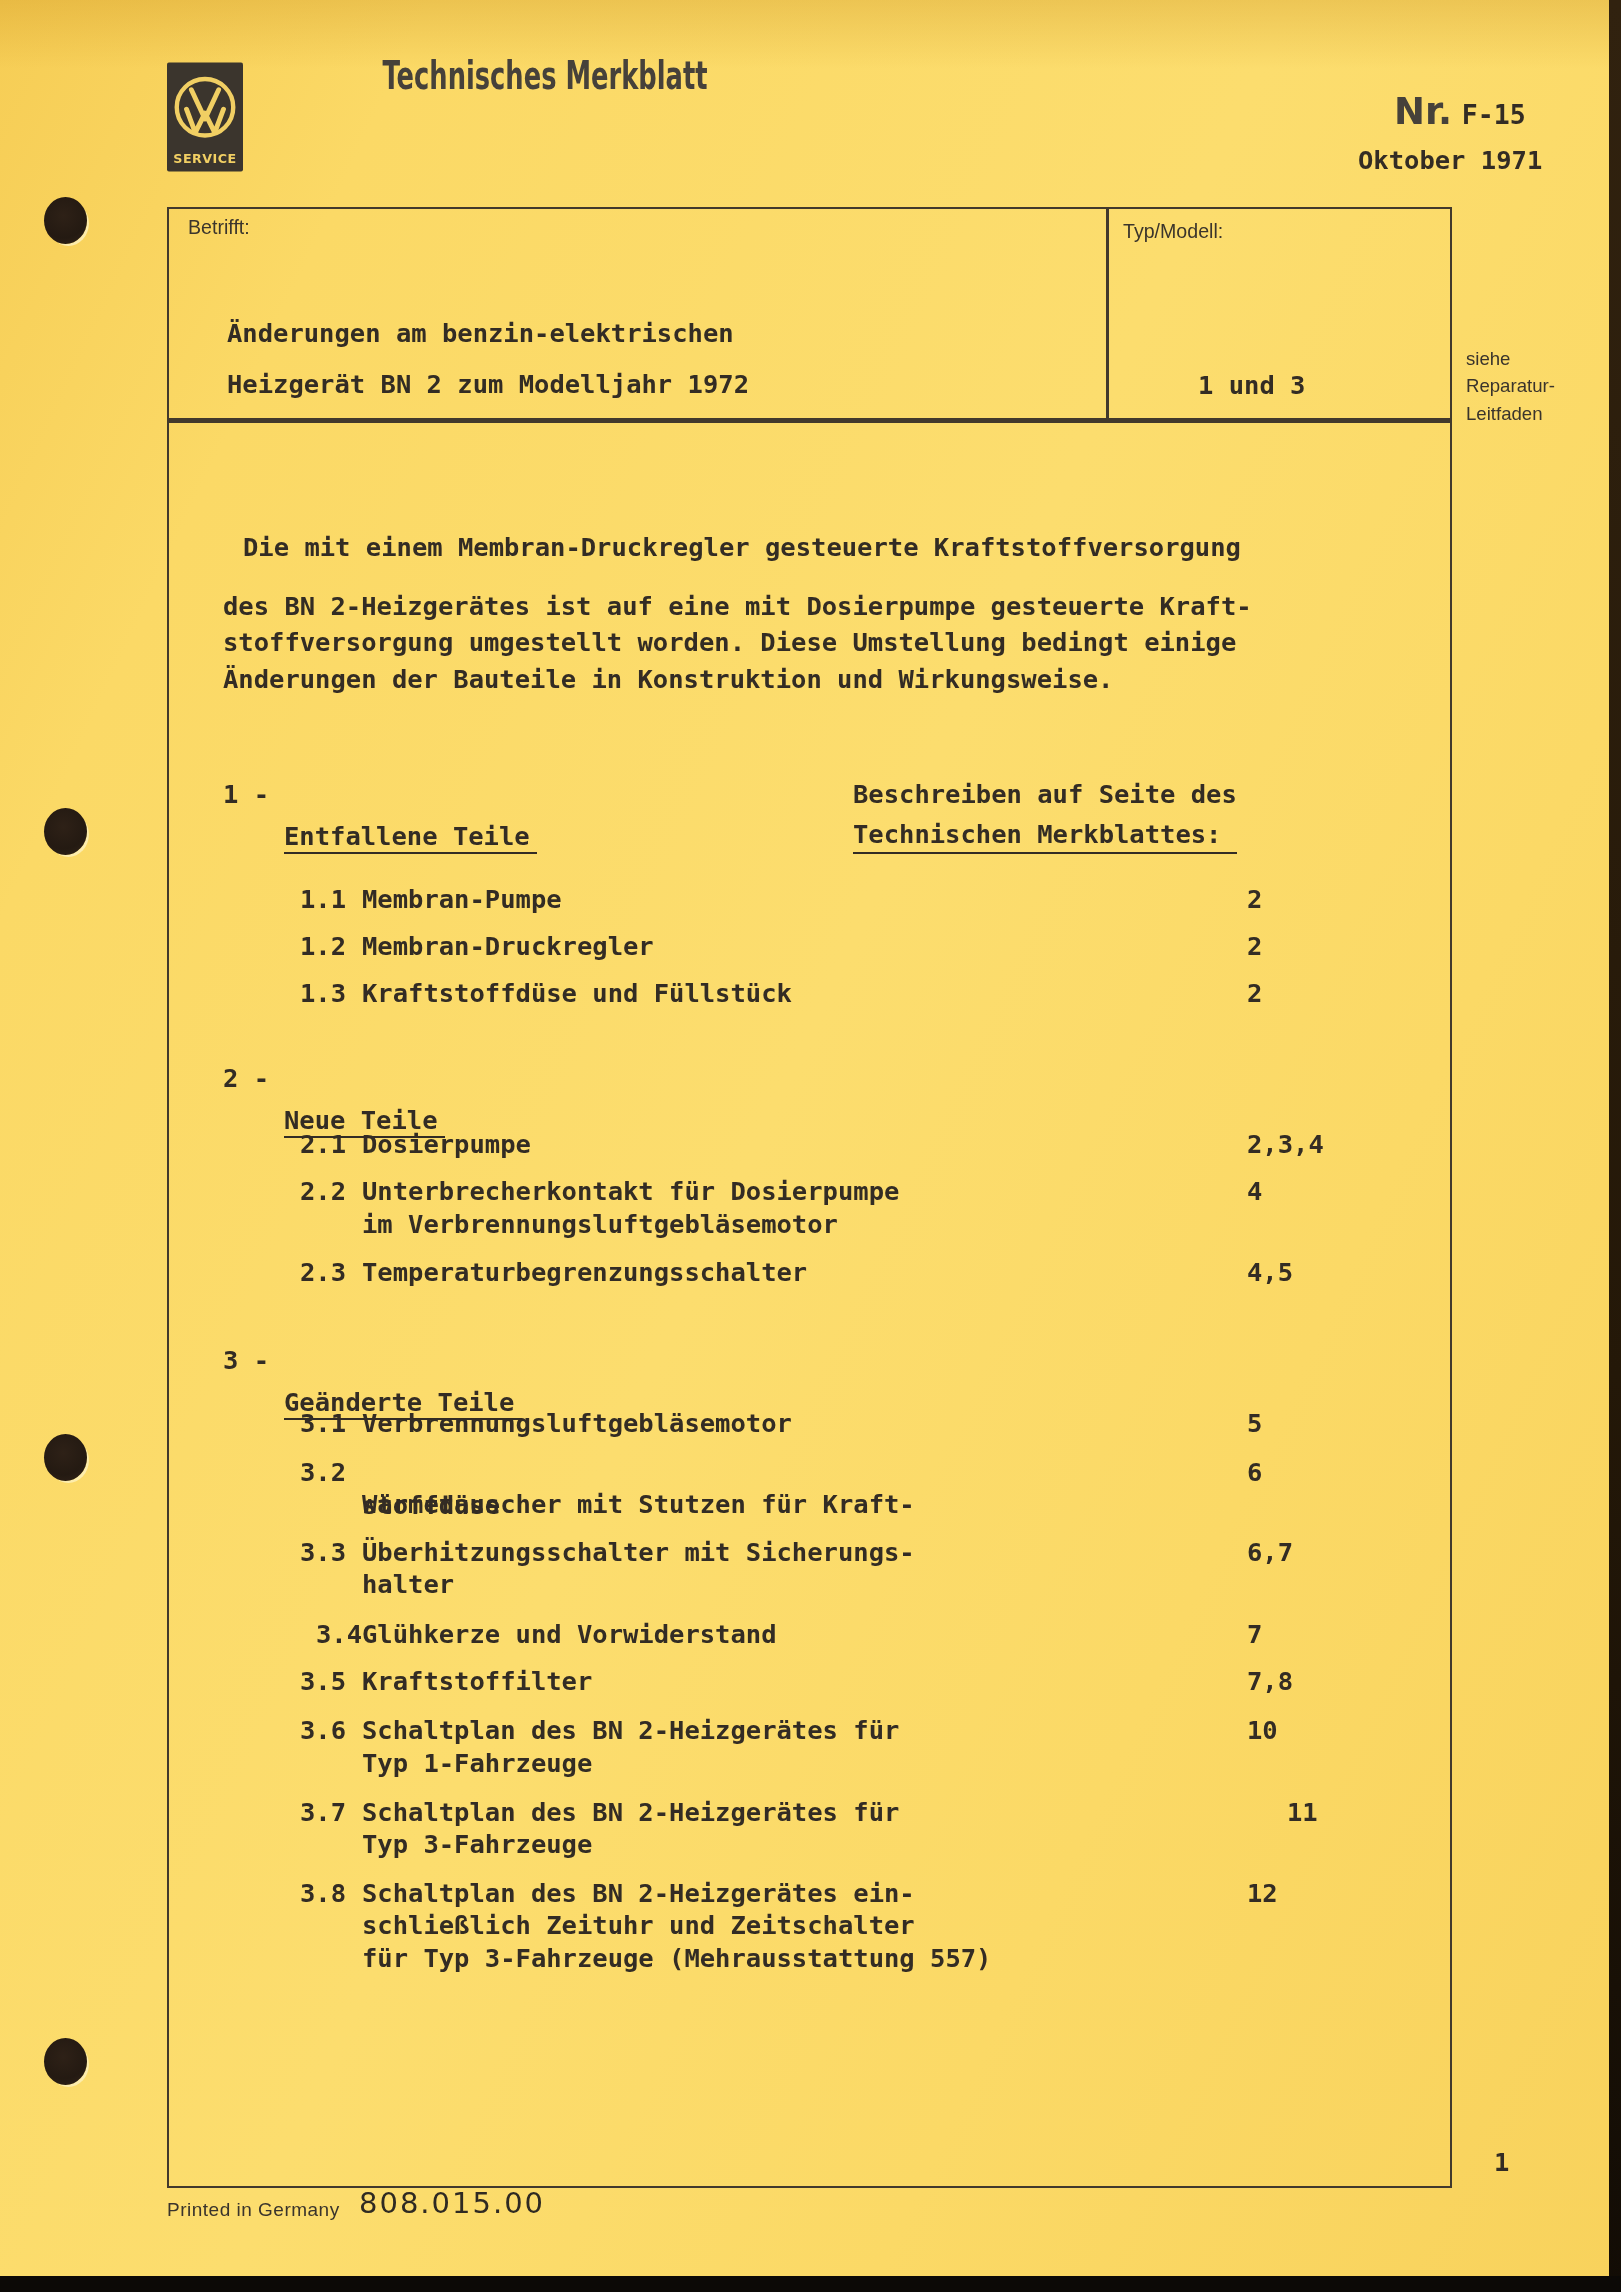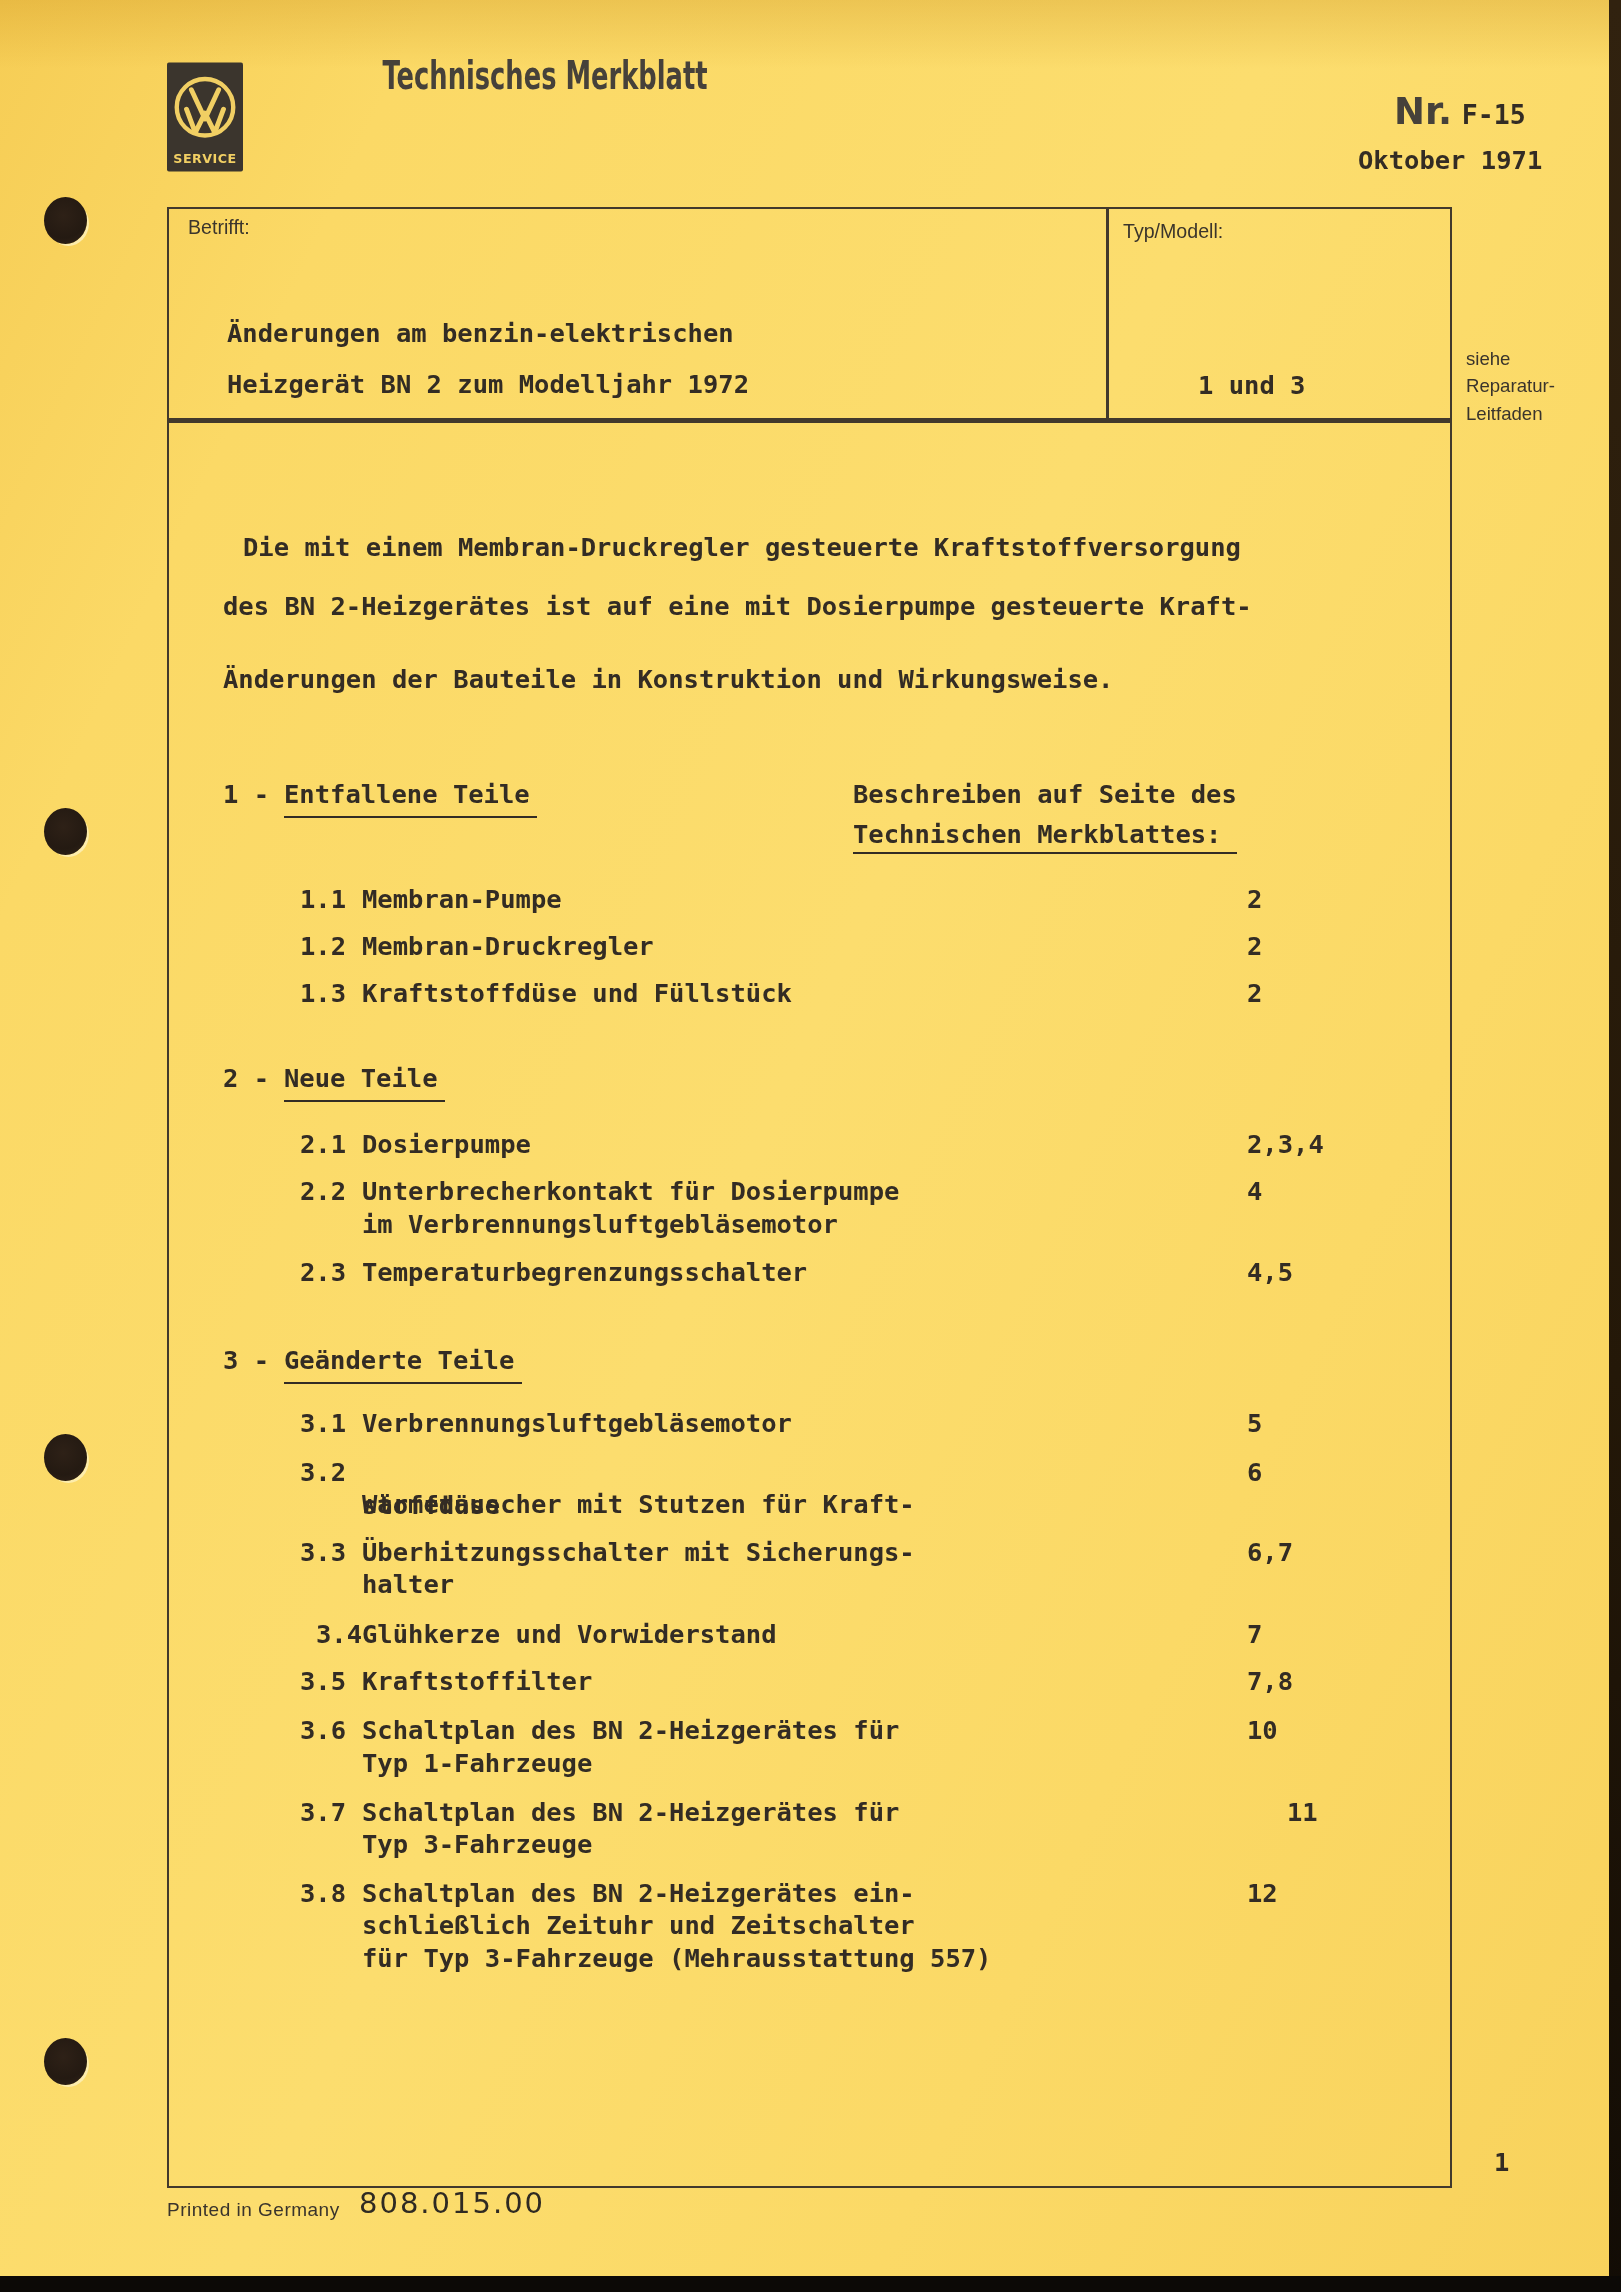--- a/index.html
+++ b/index.html
@@ -12,21 +12,21 @@
     content:"";position:absolute;left:0;top:0;right:0;height:69px;
     background:linear-gradient(180deg,rgba(198,138,22,.28),rgba(198,138,22,0));
     pointer-events:none;
   }
   .abs{position:absolute;}
   .tw{
     font-family:"DejaVu Sans Mono","Liberation Mono",monospace;
     font-weight:bold;color:#332c24;font-size:25.5px;line-height:31px;white-space:pre;
   }
   .sans{font-family:"Liberation Sans","DejaVu Sans",sans-serif;color:#3b352c;}
-  .ul{border-bottom:2.9px solid #332c24;padding-bottom:6px;padding-right:7.8px;display:inline-block;}
+  .ul{border-bottom:2.9px solid #332c24;padding-bottom:0;padding-right:7.8px;display:inline-block;margin-top:42px;}
   .ul2{border-bottom:2.9px solid #332c24;padding-bottom:2px;padding-right:15.7px;display:inline-block;}
   .doc-title{
     left:0;top:53px;width:1090px;text-align:center;white-space:nowrap;
     font-family:"DejaVu Sans",sans-serif;font-weight:bold;font-size:39px;color:#46413a;
     transform:scaleX(.66);transform-origin:545px 50%;
   }
   .nr-row{left:1394px;top:90px;display:flex;align-items:baseline;gap:9.8px;}
   .nr-label{font-family:"DejaVu Sans",sans-serif;font-weight:bold;font-size:37px;color:#46413a;}
   .nr-value{font-family:"DejaVu Sans Mono","Liberation Mono",monospace;font-weight:bold;font-size:26.5px;color:#332c24;}
   .date{left:1358px;top:145px;}
@@ -88,20 +88,21 @@
   <div class="abs sans label" style="left:1123px;top:220px;">Typ/Modell:</div>
   <div class="abs tw" style="left:227px;top:318px;">Änderungen am benzin-elektrischen</div>
   <div class="abs tw" style="left:227px;top:369px;">Heizgerät BN 2 zum Modelljahr 1972</div>
   <div class="abs tw" style="left:1198px;top:370px;">1 und 3</div>
   <div class="abs sans side-note" style="white-space:pre-line;">siehe
 Reparatur-
 Leitfaden</div>
 
   <div class="abs tw" style="left:223px;top:532px;margin-left:20px;">Die mit einem Membran-Druckregler gesteuerte Kraftstoffversorgung</div>
   <div class="abs tw" style="left:223px;top:591px;">des BN 2-Heizgerätes ist auf eine mit Dosierpumpe gesteuerte Kraft-</div>
+  <div class="abs tw" style="left:223px;top:627px;">stoffversorgung umgestellt worden. Diese Umstellung bedingt einige</div>
   <div class="abs tw" style="left:223px;top:664px;">Änderungen der Bauteile in Konstruktion und Wirkungsweise.</div>
 
   <div class="abs tw" style="left:223px;top:779px;">1 -</div>
   <div class="abs tw" style="left:284px;top:779px;"><span class="ul">Entfallene Teile</span></div>
   <div class="abs tw" style="left:853px;top:779px;">Beschreiben auf Seite des</div>
   <div class="abs tw" style="left:853px;top:819px;"><span class="ul2">Technischen Merkblattes:</span></div>
 
   <div class="abs tw" style="left:300px;top:884px;">1.1</div>
   <div class="abs tw" style="left:362px;top:884px;">Membran-Pumpe</div>
   <div class="abs tw pgnum" style="left:1247px;top:884px;">2</div>

